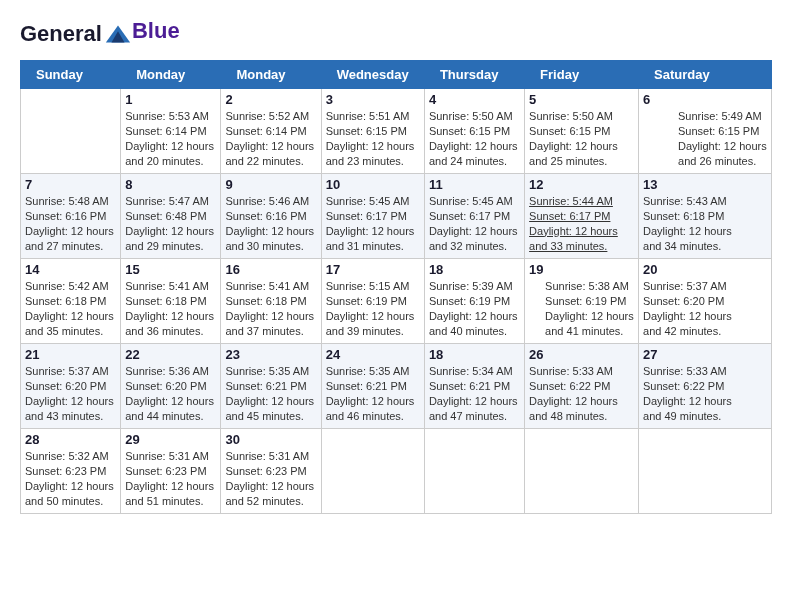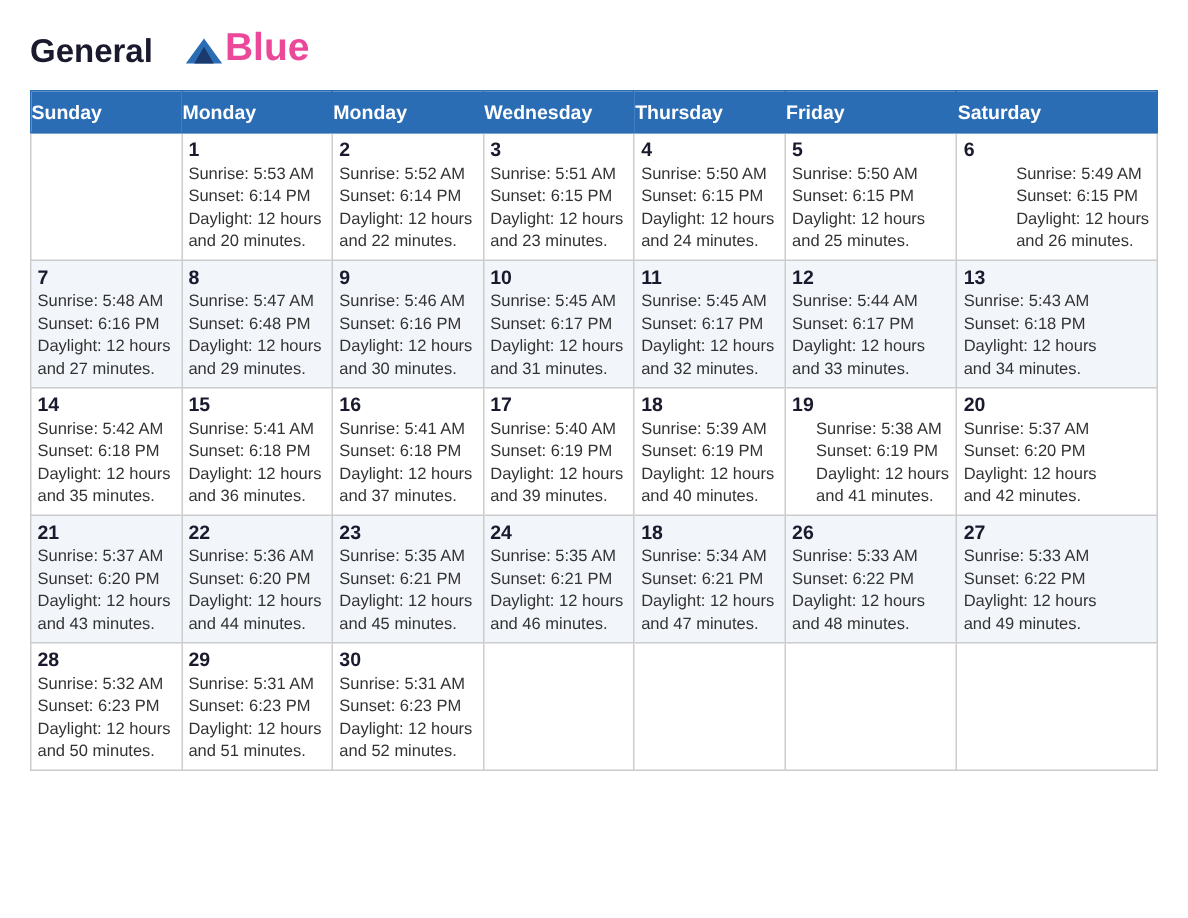--- a/index.html
+++ b/index.html
@@ -46,21 +46,21 @@
     .calendar {
       width: 100%;
       border-collapse: collapse;
       font-size: 11px;
     }
     .calendar thead tr th {
       background-color: #2a6db5;
       color: #fff;
       font-weight: bold;
       font-size: 13px;
-      padding: 6px 0;
+      padding: 6px 15px;
       text-align: left;
       border: 1px solid #2a6db5;
     }
     .calendar tbody tr td {
       vertical-align: top;
       border: 1px solid #ccc;
       padding: 3px 4px;
       min-width: 100px;
       height: 85px;
     }
@@ -85,29 +85,29 @@
     tbody tr:nth-child(even) td {
       background-color: #f2f5fa;
     }
   </style>
 </head>
 <body>
 
 <div class="page">
   <div class="header">
     <div class="logo">
-      <div style="display:flex;align-items:center;gap:18px;">
+      <div style="display:flex;align-items:center;">
         <span style="font-size:22px;font-weight:bold;color:#1a1a2e;">General</span>
         <svg class="logo-icon" viewBox="0 0 30 30" xmlns="http://www.w3.org/2000/svg">
           <polygon points="2,24 15,6 28,24" fill="#2a6db5"></polygon>
           <polygon points="8,24 15,12 22,24" fill="#1a3a6e"></polygon>
         </svg>
       </div>
       <div>
-        <span style="font-size:26px;font-weight:bold;color:#ec4899;display:block;margin-top:-6px;">Blue</span>
+        <span style="font-size:22px;font-weight:bold;color:#4c1d95;display:block;margin-top:-6px;">Blue</span>
       </div>
     </div>
     <div class="title-block">
       <div class="month-title"></div>
       <div class="location"></div>
     </div>
   </div>
 
   <table class="calendar">
     <thead>
@@ -199,21 +199,21 @@
           </td>
           <td>
             <span class="day-num">11</span>
             <div class="day-info" style="white-space: pre-line;">Sunrise: 5:45 AM
 Sunset: 6:17 PM
 Daylight: 12 hours
 and 32 minutes.</div>
           </td>
           <td>
             <span class="day-num">12</span>
-            <div class="day-info" style="white-space: pre-line;">Sunrise: 5:44 AM
+            <div class="day-info" style="white-space: pre-line; text-decoration: underline;">Sunrise: 5:44 AM
 Sunset: 6:17 PM
 Daylight: 12 hours
 and 33 minutes.</div>
           </td>
           <td>
             <span class="day-num">13</span>
             <div class="day-info" style="white-space: pre-line;">Sunrise: 5:43 AM
 Sunset: 6:18 PM
 Daylight: 12 hours
 and 34 minutes.</div>
@@ -236,21 +236,21 @@
           </td>
           <td>
             <span class="day-num">16</span>
             <div class="day-info" style="white-space: pre-line;">Sunrise: 5:41 AM
 Sunset: 6:18 PM
 Daylight: 12 hours
 and 37 minutes.</div>
           </td>
           <td>
             <span class="day-num">17</span>
-            <div class="day-info" style="white-space: pre-line;">Sunrise: 5:40 AM
+            <div class="day-info" style="white-space: pre-line;">Sunrise: 5:15 AM
 Sunset: 6:19 PM
 Daylight: 12 hours
 and 39 minutes.</div>
           </td>
           <td>
             <span class="day-num">18</span>
             <div class="day-info" style="white-space: pre-line;">Sunrise: 5:39 AM
 Sunset: 6:19 PM
 Daylight: 12 hours
 and 40 minutes.</div>

